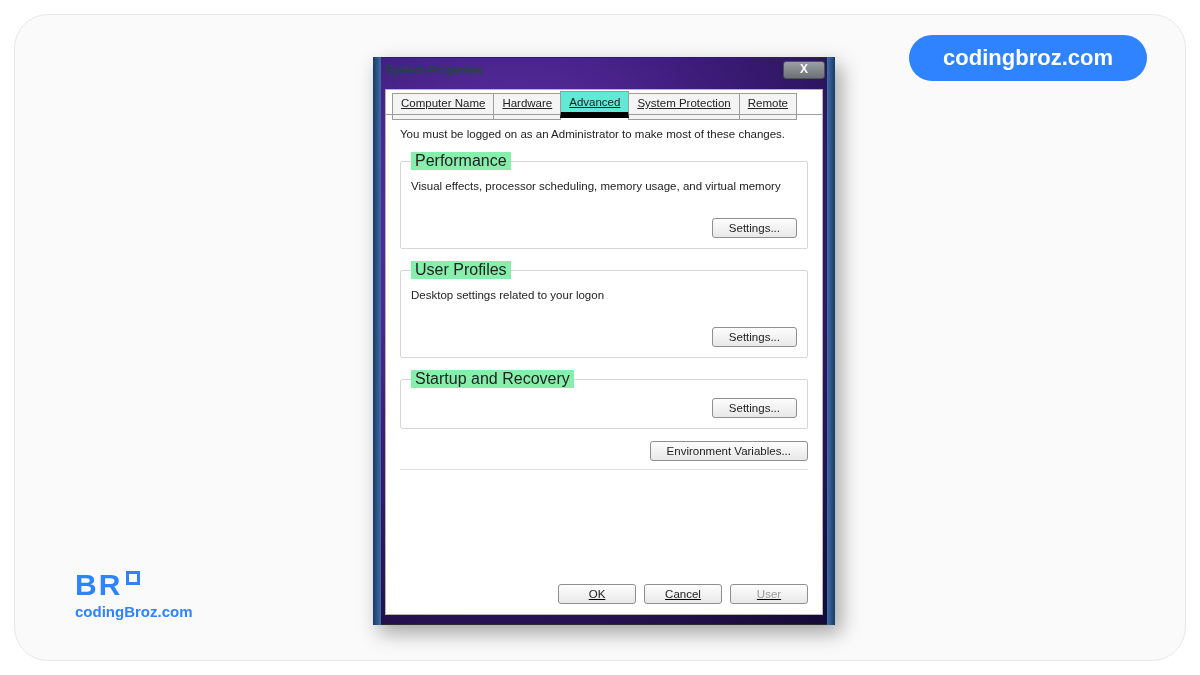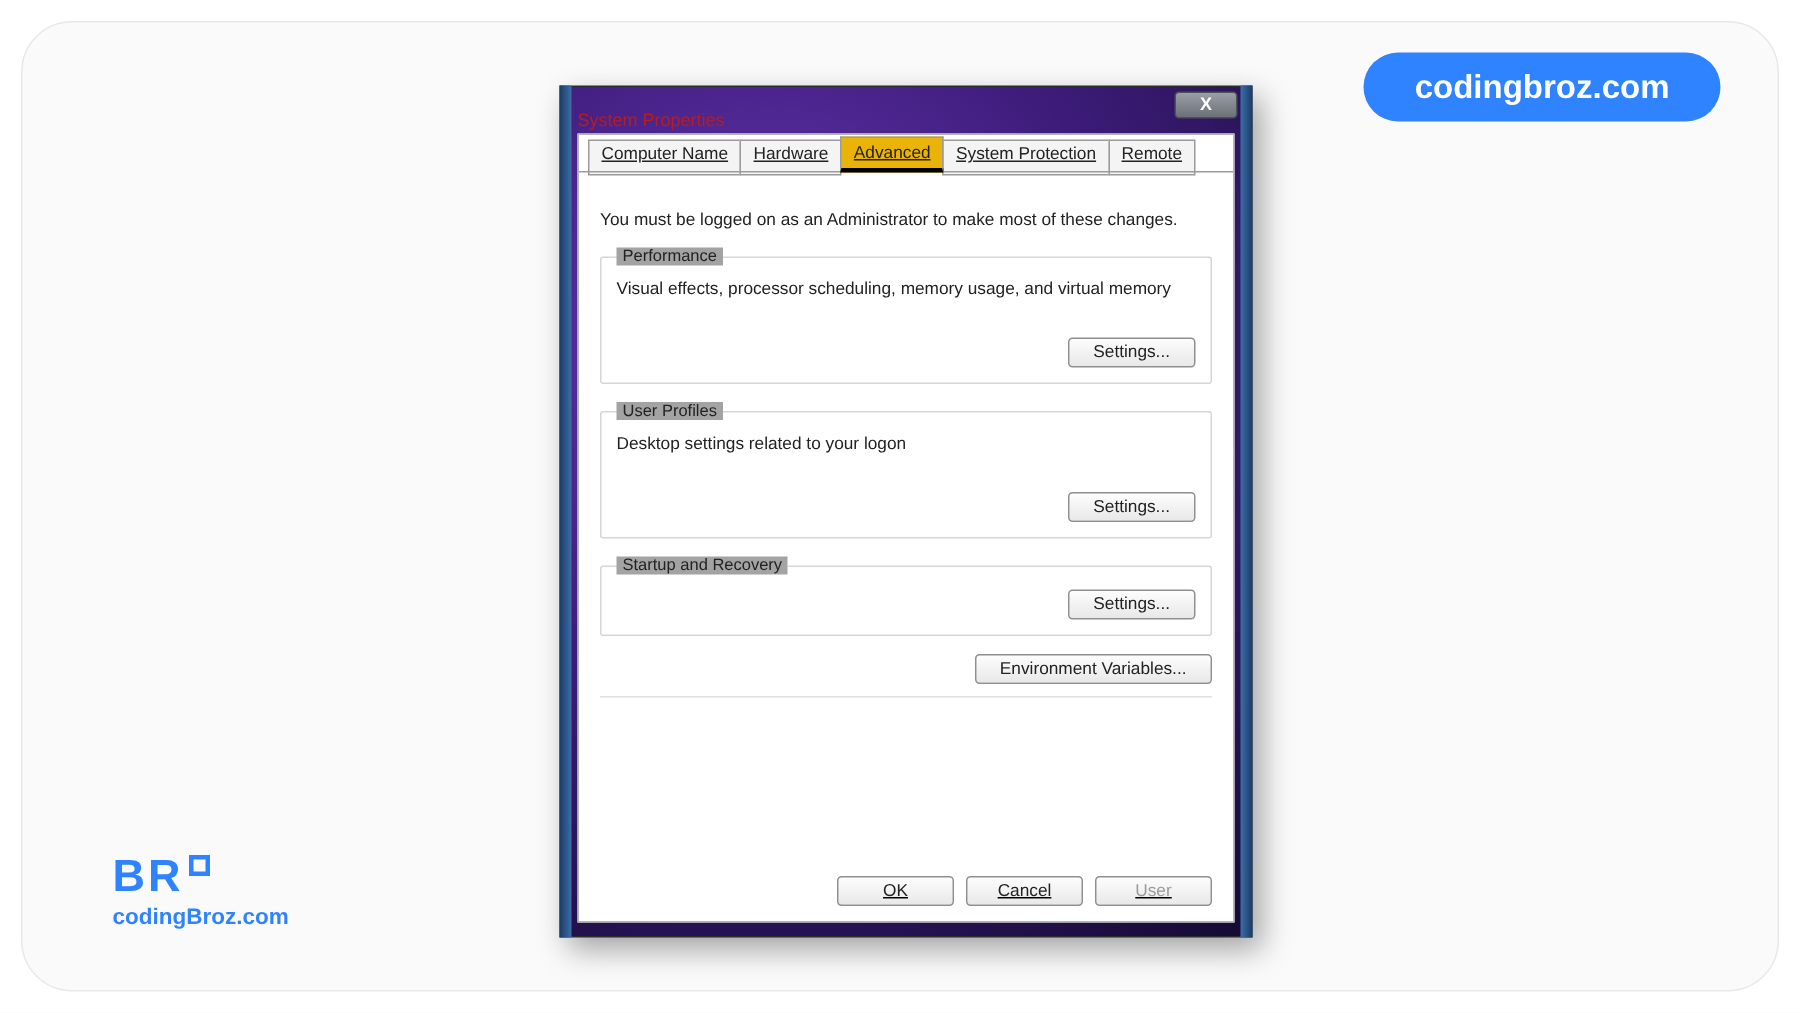--- a/index.html
+++ b/index.html
@@ -88,22 +88,22 @@
     top:0;bottom:0;width:8px;
     background: linear-gradient(90deg,#1a3a66,#3d6ea8);
   }
   .bg-edge-l{left:0}
   .bg-edge-r{right:0;background:linear-gradient(270deg,#1a3a66,#3d6ea8)}
 
   .titlebar {
     position:absolute;
     left:8px;right:8px;top:6px;
     height:24px;
-    display:flex;align-items:flex-end;
-    color:#b91c1c;
+    display:flex;align-items:flex-start;
+    color:#14532d;
     font-size:12px;
     padding-left:4px;
   }
   .closebtn {
     position:absolute;
     right:10px;top:4px;
     width:42px;height:18px;
     background: linear-gradient(#9a9fa6,#6c7077);
     border:1px solid #4d5054;
     border-radius:3px;
@@ -135,53 +135,53 @@
     border-bottom:1px solid #9c9c9c;
     padding:3px 8px 3px 8px;
     margin-right:-1px;
     position:relative;
     top:4px;
     cursor:pointer;
     color:#222;
     text-decoration:underline;
   }
   .tab.active {
-    background:#eab308;
-    border-bottom:3px solid #000000;
+    background:#5eead4;
+    border-bottom:6px solid #000000;
     top:2px;
     padding-top:4px;padding-bottom:4px;
     z-index:2;
   }
   .tabstrip-bottom {
     position:absolute;
     left:0;right:0;top:24px;
     height:1px;
     background:#9c9c9c;
   }
 
   .content {
     position:absolute;
     left:14px;right:14px;top:38px;bottom:10px;
     font-size:11.5px;
     color:#222;
   }
-  .adminmsg { margin-bottom:12px;margin-top:13px; }
+  .adminmsg { margin-bottom:12px; }
 
   fieldset.grp {
     border:1px solid #d6d6d6;
     border-radius:2px;
     padding:10px 10px 10px 10px;
     margin-bottom:12px;
     position:relative;
   }
   fieldset.grp legend {
-    font-size:11px;
+    font-size:16px;
     padding:0 4px;
     color:#222;
-    background:#a3a3a3;
+    background:#86efac;
   }
   .grp .desc { margin-bottom:26px; }
   .grp .btnrow {
     text-align:right;
   }
 
   button.winbtn {
     font-size:11.5px;
     padding:3px 16px;
     background:linear-gradient(#fdfdfd,#e8e8e8);

